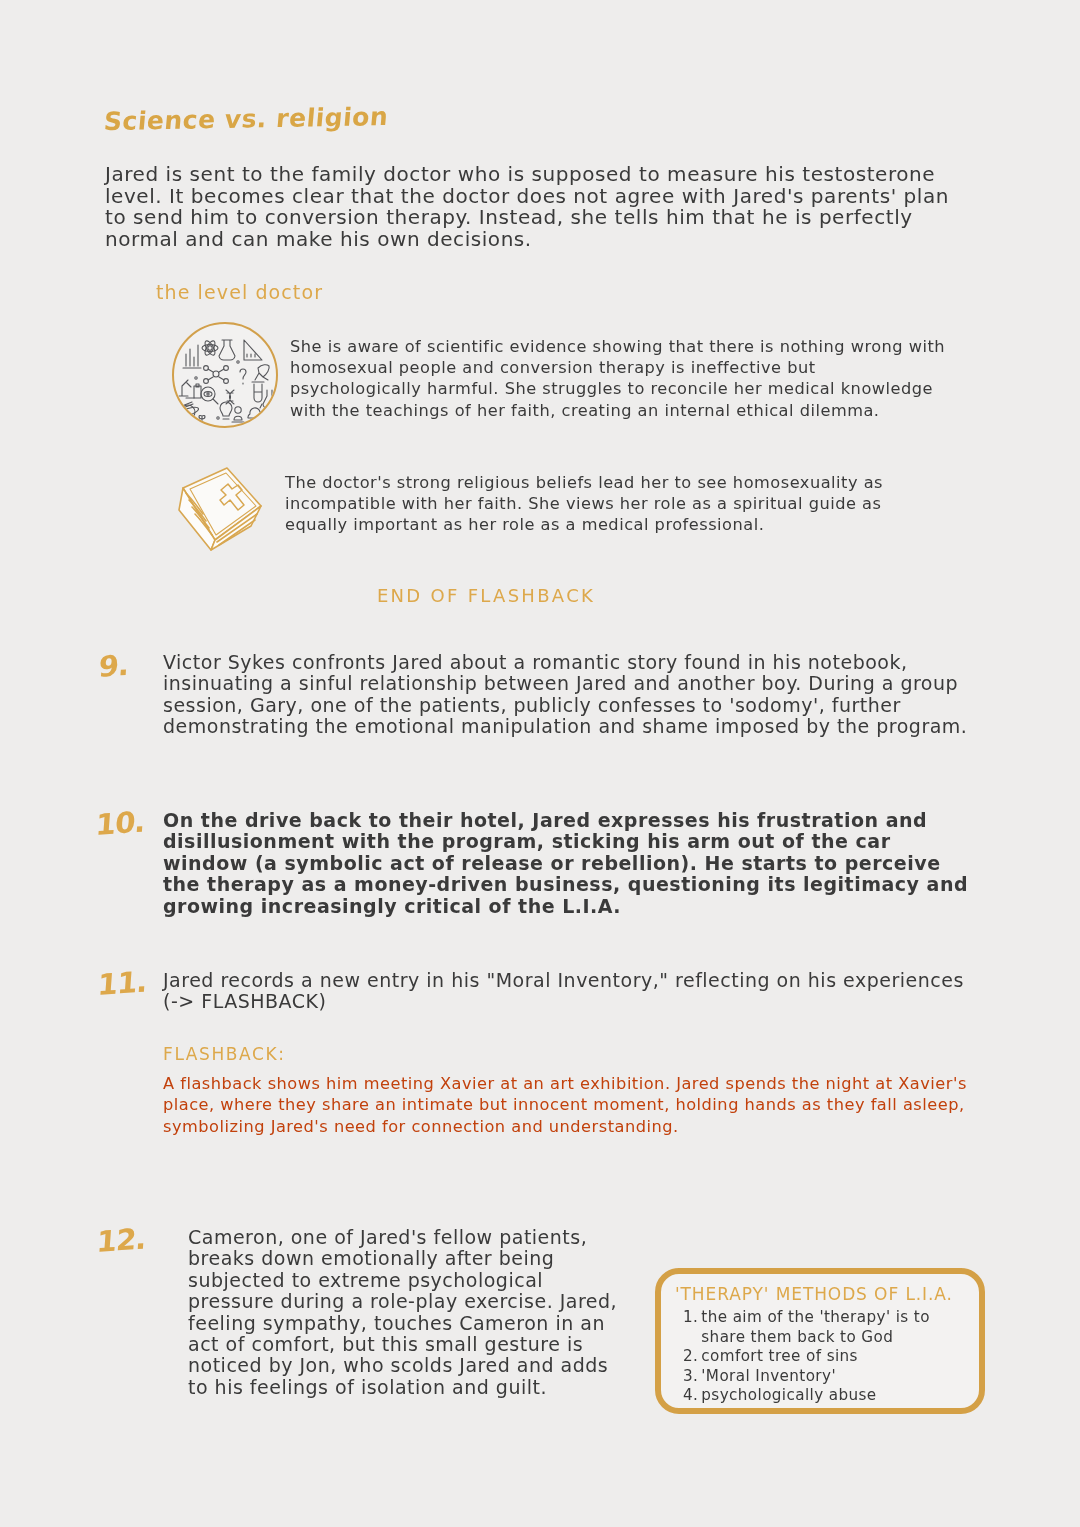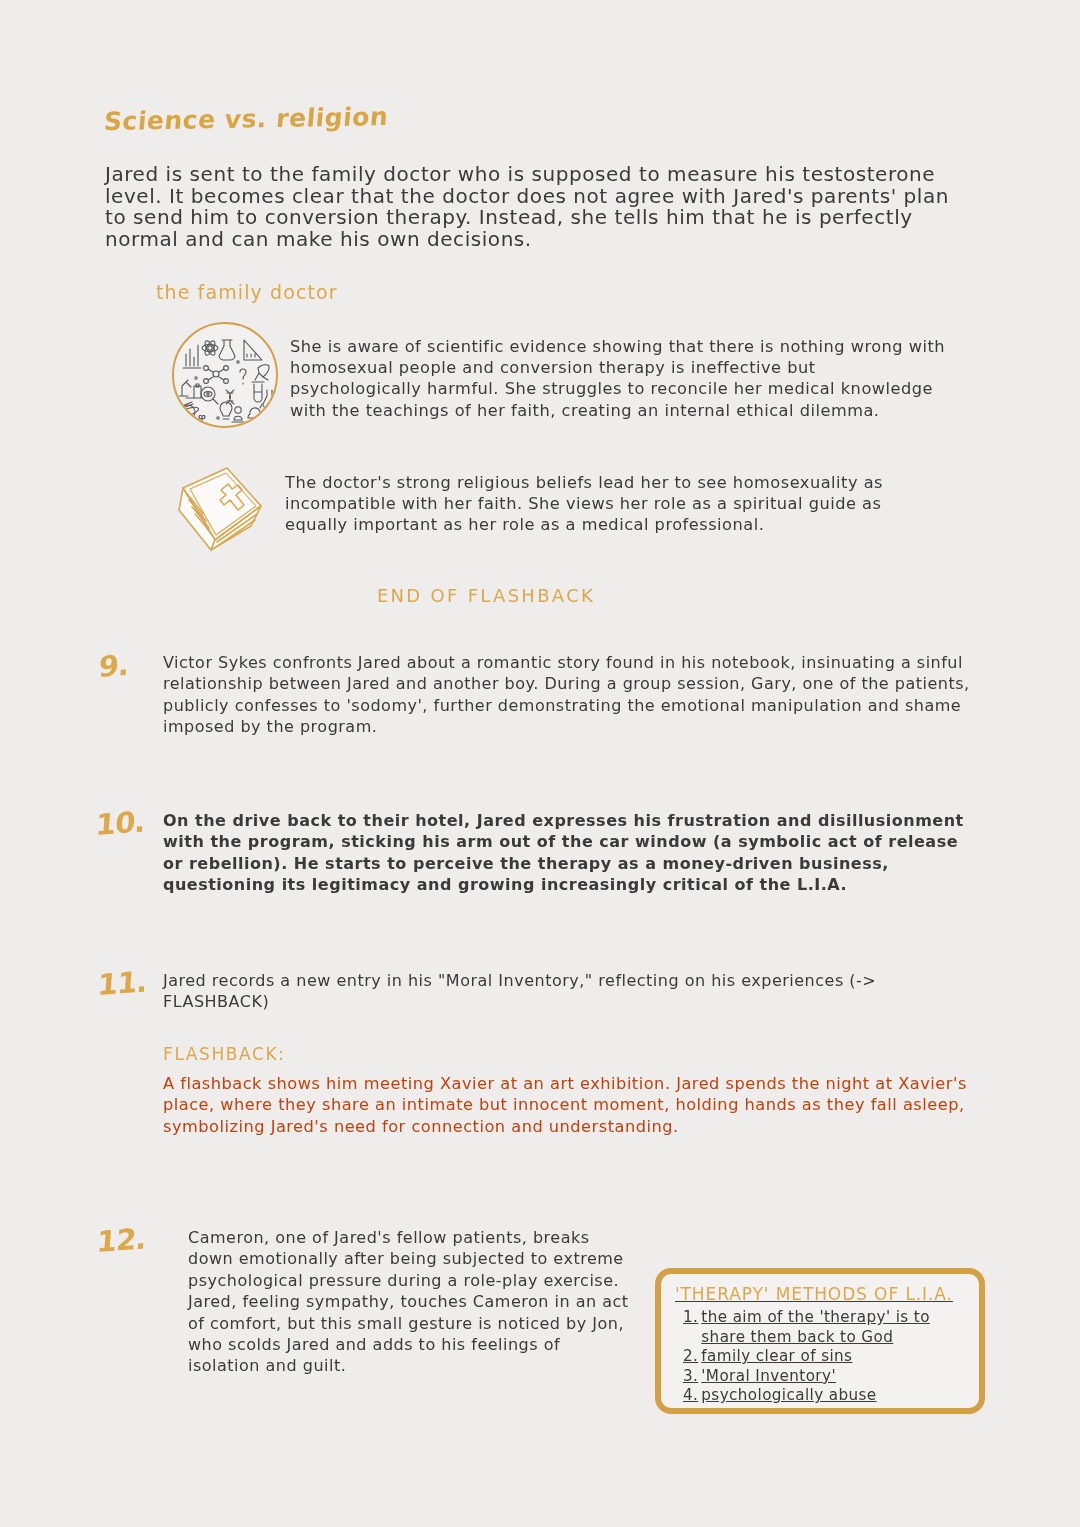--- a/index.html
+++ b/index.html
@@ -117,21 +117,21 @@
     font-weight: 700;
     font-size: 29px;
     color: #dda84b;
     transform: skewX(-8deg) rotate(-4deg);
     transform-origin: left top;
     letter-spacing: -1px;
     white-space: nowrap;
   }
   .num-item .body {
     position: absolute;
-    font-size: 16px;
+    font-size: 19px;
     line-height: 21.4px;
     letter-spacing: 0.5px;
     color: #3a3a3a;
   }
 
   #item9  { left: 100px; top: 650px; width: 880px; }
   #item9 .body  { left: 63px; top: 2px;  width: 812px; }
 
   #item10 { left: 97px; top: 808px; width: 880px; }
   #item10 .body { left: 66px; top: 2px;  width: 812px; font-weight: bold; }
@@ -164,24 +164,23 @@
   
   .callout {
     position: absolute;
     left: 655px;
     top: 1268px;
     width: 330px;
     height: 146px;
     box-sizing: border-box;
     border: 6px solid #d4a css;
     border: 6px solid #d4a046;
-    border-radius: 16px;
+    border-radius: 24px;
     background: #f3f2f1;
     padding: 10px 12px 10px 14px;
-    text-decoration: underline;
   }
   .callout-title {
     font-size: 17px;
     letter-spacing: 0.9px;
     color: #dda84b;
     margin-bottom: 4px;
     white-space: nowrap;
   }
   .callout-list {
     list-style: none;
@@ -223,21 +222,21 @@
 </style>
 </head>
 <body>
 
 <div class="page">
 
   <div class="title-script">Science vs. religion</div>
 
   <div class="intro-para hand">Jared is sent to the family doctor who is supposed to measure his testosterone level. It becomes clear that the doctor does not agree with Jared's parents' plan to send him to conversion therapy. Instead, she tells him that he is perfectly normal and can make his own decisions.</div>
 
-  <div class="sub-head">the family doctor</div>
+  <div class="sub-head">the level doctor</div>
 
   <div class="icon-row row-bible">
     <div class="icon-slot">
       <div class="bible-icon">
         <svg width="110" height="100" viewBox="0 0 110 100" fill="none" stroke="#d8a751" stroke-width="1.6" stroke-linecap="round" stroke-linejoin="round">
 
           <path d="M18 26 L62 6 L96 44 L50 78 Z" fill="#fbfaf8"></path>
 
           <path d="M18 26 L14 48 L46 88 L50 78 Z" fill="#fdfcfa"></path>
 
@@ -352,21 +351,21 @@
 
   <div class="callout">
     <div class="callout-title">'THERAPY' METHODS OF L.I.A.</div>
     <ul class="callout-list">
       <li>
         <span class="li-num">1.</span>
         <span class="li-txt">the aim of the 'therapy' is to share them back to God</span>
       </li>
       <li>
         <span class="li-num">2.</span>
-        <span class="li-txt">family clear of sins</span>
+        <span class="li-txt">comfort tree of sins</span>
       </li>
       <li>
         <span class="li-num">3.</span>
         <span class="li-txt">'Moral Inventory'</span>
       </li>
       <li>
         <span class="li-num">4.</span>
         <span class="li-txt">psychologically abuse</span>
       </li>
     </ul>

